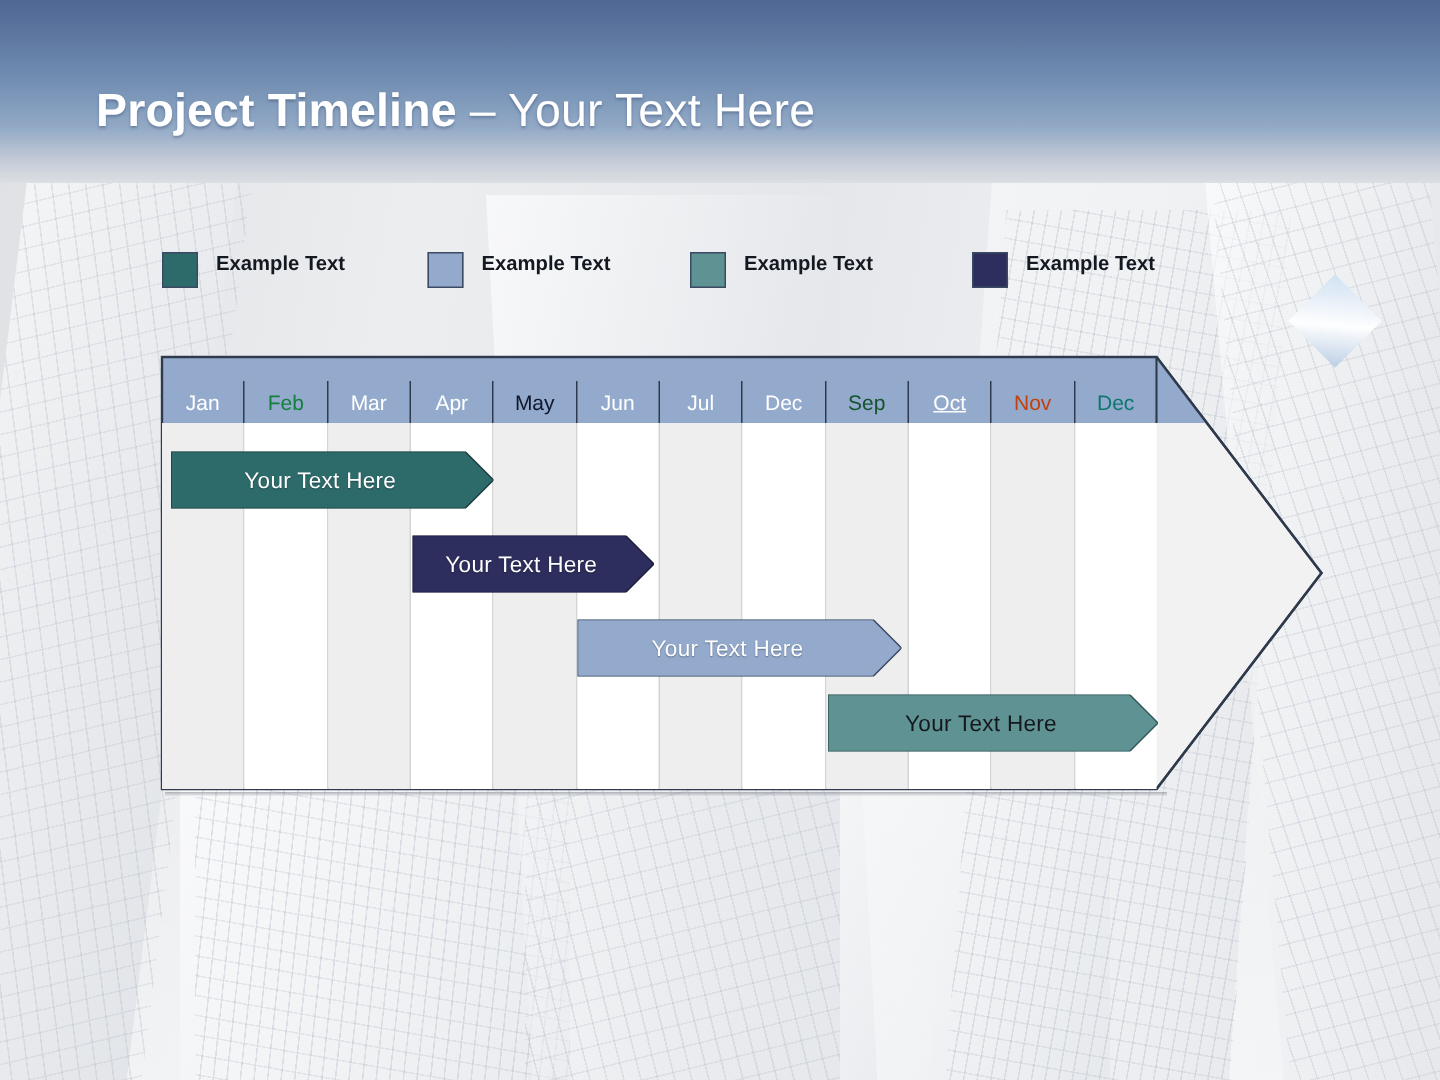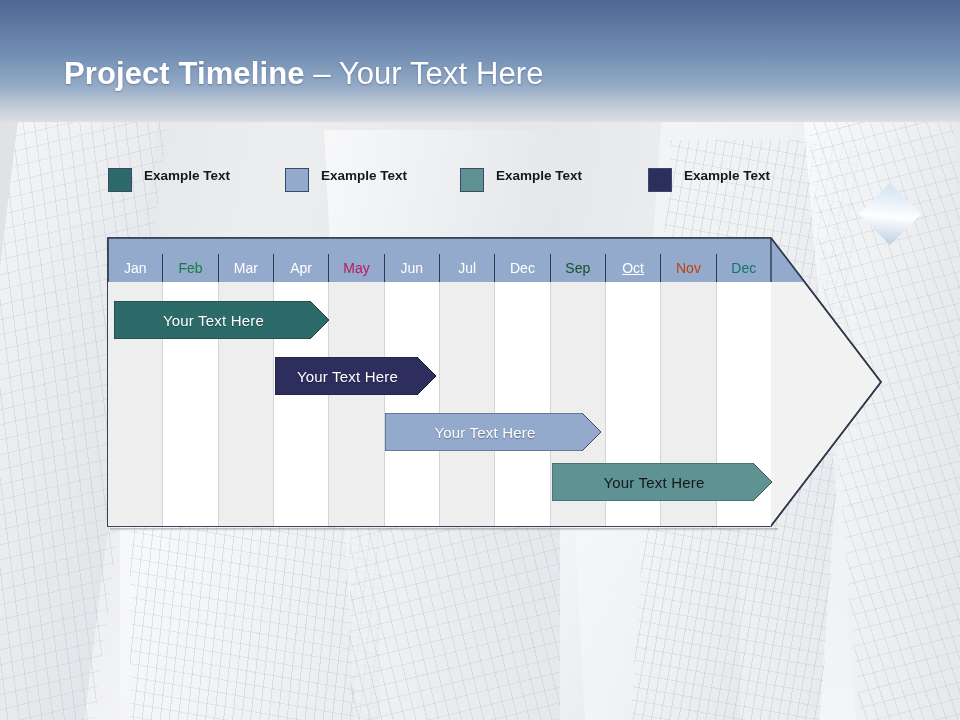--- a/index.html
+++ b/index.html
@@ -255,21 +255,21 @@
 
         <line x1="664" y1="1" x2="664" y2="45" stroke="#2f3b4d" stroke-width="1.4"></line>
       </svg>
     </div>
 
     <div class="months">
       <div class="month-cell" style="color: rgb(255, 255, 255);">Jan</div>
       <div class="month-cell" style="color: #15803d;">Feb</div>
       <div class="month-cell" style="color: rgb(255, 255, 255);">Mar</div>
       <div class="month-cell" style="color: rgb(255, 255, 255);">Apr</div>
-      <div class="month-cell" style="color: #be185d;">May</div>
+      <div class="month-cell" style="color: #0f172a;">May</div>
       <div class="month-cell" style="color: rgb(255, 255, 255);">Jun</div>
       <div class="month-cell" style="color: rgb(255, 255, 255);">Jul</div>
       <div class="month-cell" style="color: rgb(255, 255, 255);">Dec</div>
       <div class="month-cell" style="color: #14532d; text-align: right;">Sep</div>
       <div class="month-cell" style="color: rgb(255, 255, 255); text-decoration: underline;">Oct</div>
       <div class="month-cell" style="color: #c2410c;">Nov</div>
       <div class="month-cell" style="color: #0f766e;">Dec</div>
     </div>
 
     <div class="col-stripes">

